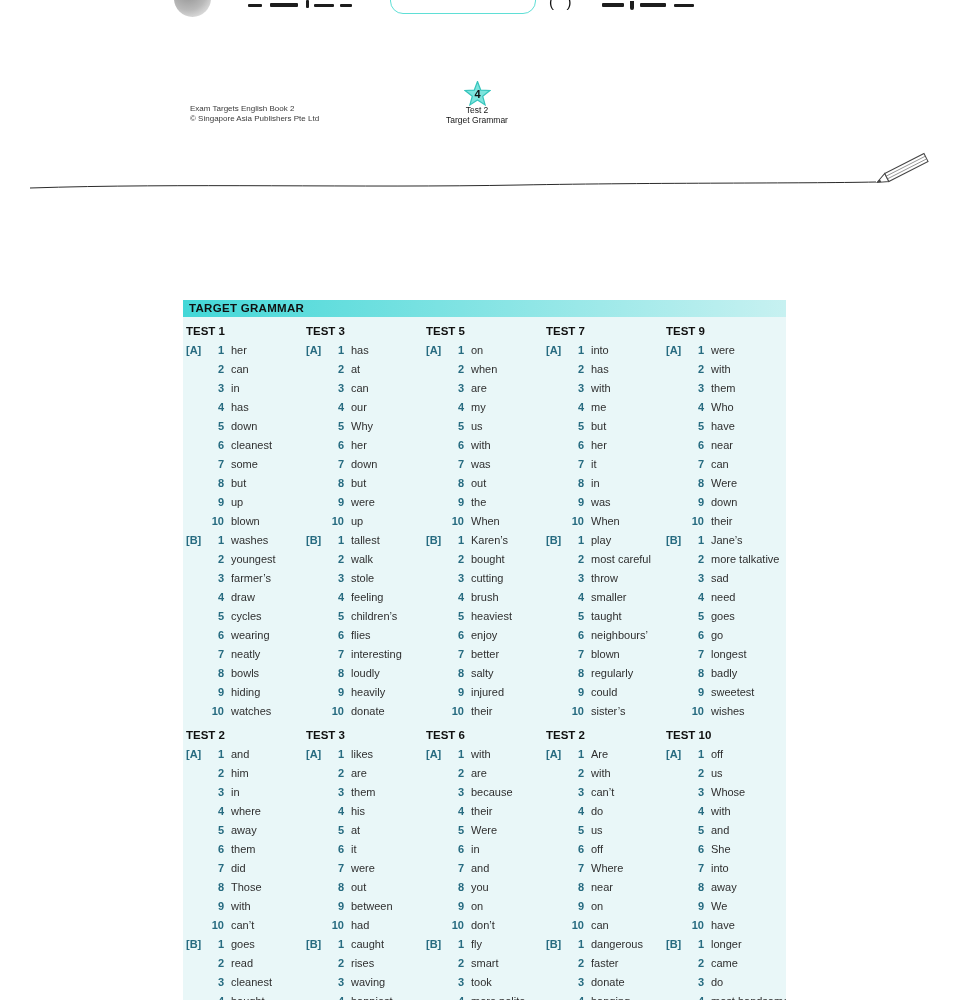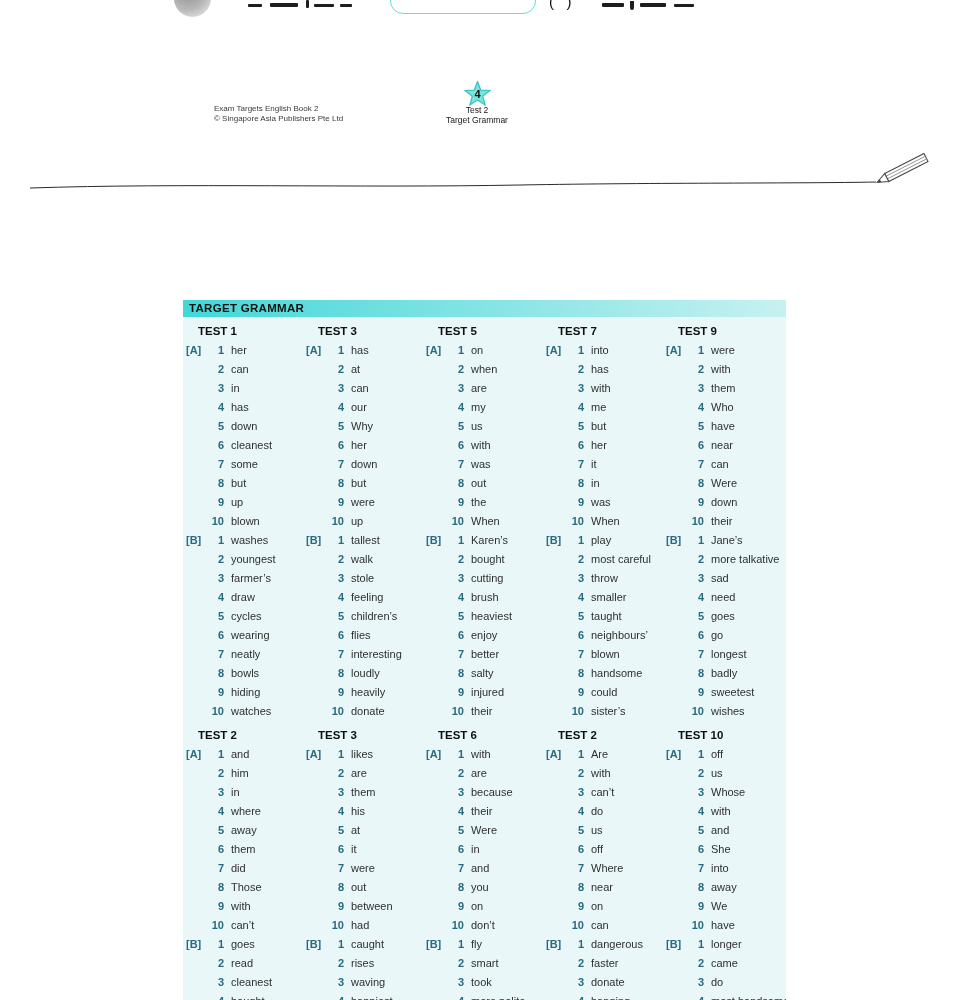--- a/index.html
+++ b/index.html
@@ -10,37 +10,37 @@
   .top-strip{position:absolute;left:0;top:0;width:960px;height:20px;}
   .qcircle{position:absolute;left:174px;top:-20px;width:37px;height:37px;border-radius:50%;
            background:radial-gradient(circle at 38% 30%,#8f8f8f,#b9b9b9 55%,#dcdcdc 80%,#f1f1f1);}
   .frag{position:absolute;top:0;height:10px;}
   .frag i{position:absolute;background:#1d1d1d;border-radius:1px;}
   .ansbox{position:absolute;left:390px;top:-21px;width:144px;height:33px;background:#fff;
           border:1.5px solid #5fdfd6;border-radius:13px;}
   .parens{position:absolute;left:549px;top:-7px;font-size:15px;color:#111;white-space:pre;}
 
   
-  .publisher{position:absolute;left:190px;top:104px;font-size:8px;line-height:9.5px;color:#3a3a3a;margin-left:24px;}
+  .publisher{position:absolute;left:190px;top:104px;font-size:8px;line-height:9.5px;color:#3a3a3a;}
   .page-badge{position:absolute;left:397px;top:81px;width:160px;text-align:center;color:#161616;}
   .page-badge svg{display:block;margin:0 auto -2px auto;}
   .badge-line{font-size:8.5px;line-height:9.5px;}
 
   
   .divider{position:absolute;left:0;top:150px;width:960px;height:55px;}
 
   
   .panel{position:absolute;left:183px;top:300px;width:603px;height:700px;overflow:hidden;
          background:#e9f7f8;}
   .banner{height:17px;line-height:17px;padding-left:6px;font-size:11.5px;font-weight:bold;
           color:#101010;letter-spacing:.3px;background:linear-gradient(to right,#43d7d7,#c7f1f1);}
   .blocks{padding-left:3px;}
   .block-row{display:flex;}
   .test-col{flex:0 0 120px;width:120px;}
-  .test-header{margin:7px 0 3px 12px;font-size:11.5px;line-height:14px;font-weight:bold;color:#101010;}
+  .test-header{margin:7px 0 3px 0;font-size:11.5px;line-height:14px;font-weight:bold;color:#101010;}
   .ans-row{display:flex;height:19px;line-height:19px;font-size:11px;white-space:nowrap;}
   .bracket{width:23px;flex:0 0 23px;color:#266b80;font-weight:bold;}
   .num{width:15px;flex:0 0 15px;text-align:right;color:#266b80;font-weight:bold;margin-right:7px;}
   .ans{color:#2f2f2f;}
 </style>
 </head>
 <body>
 
 <div class="page">
 
@@ -486,21 +486,21 @@
               <span class="ans">neighbours’</span>
             </div>
             <div class="ans-row">
               <span class="bracket"></span>
               <span class="num">7</span>
               <span class="ans">blown</span>
             </div>
             <div class="ans-row">
               <span class="bracket"></span>
               <span class="num">8</span>
-              <span class="ans">handsome</span>
+              <span class="ans">regularly</span>
             </div>
             <div class="ans-row">
               <span class="bracket"></span>
               <span class="num">9</span>
               <span class="ans">could</span>
             </div>
             <div class="ans-row">
               <span class="bracket"></span>
               <span class="num">10</span>
               <span class="ans">sister’s</span>

